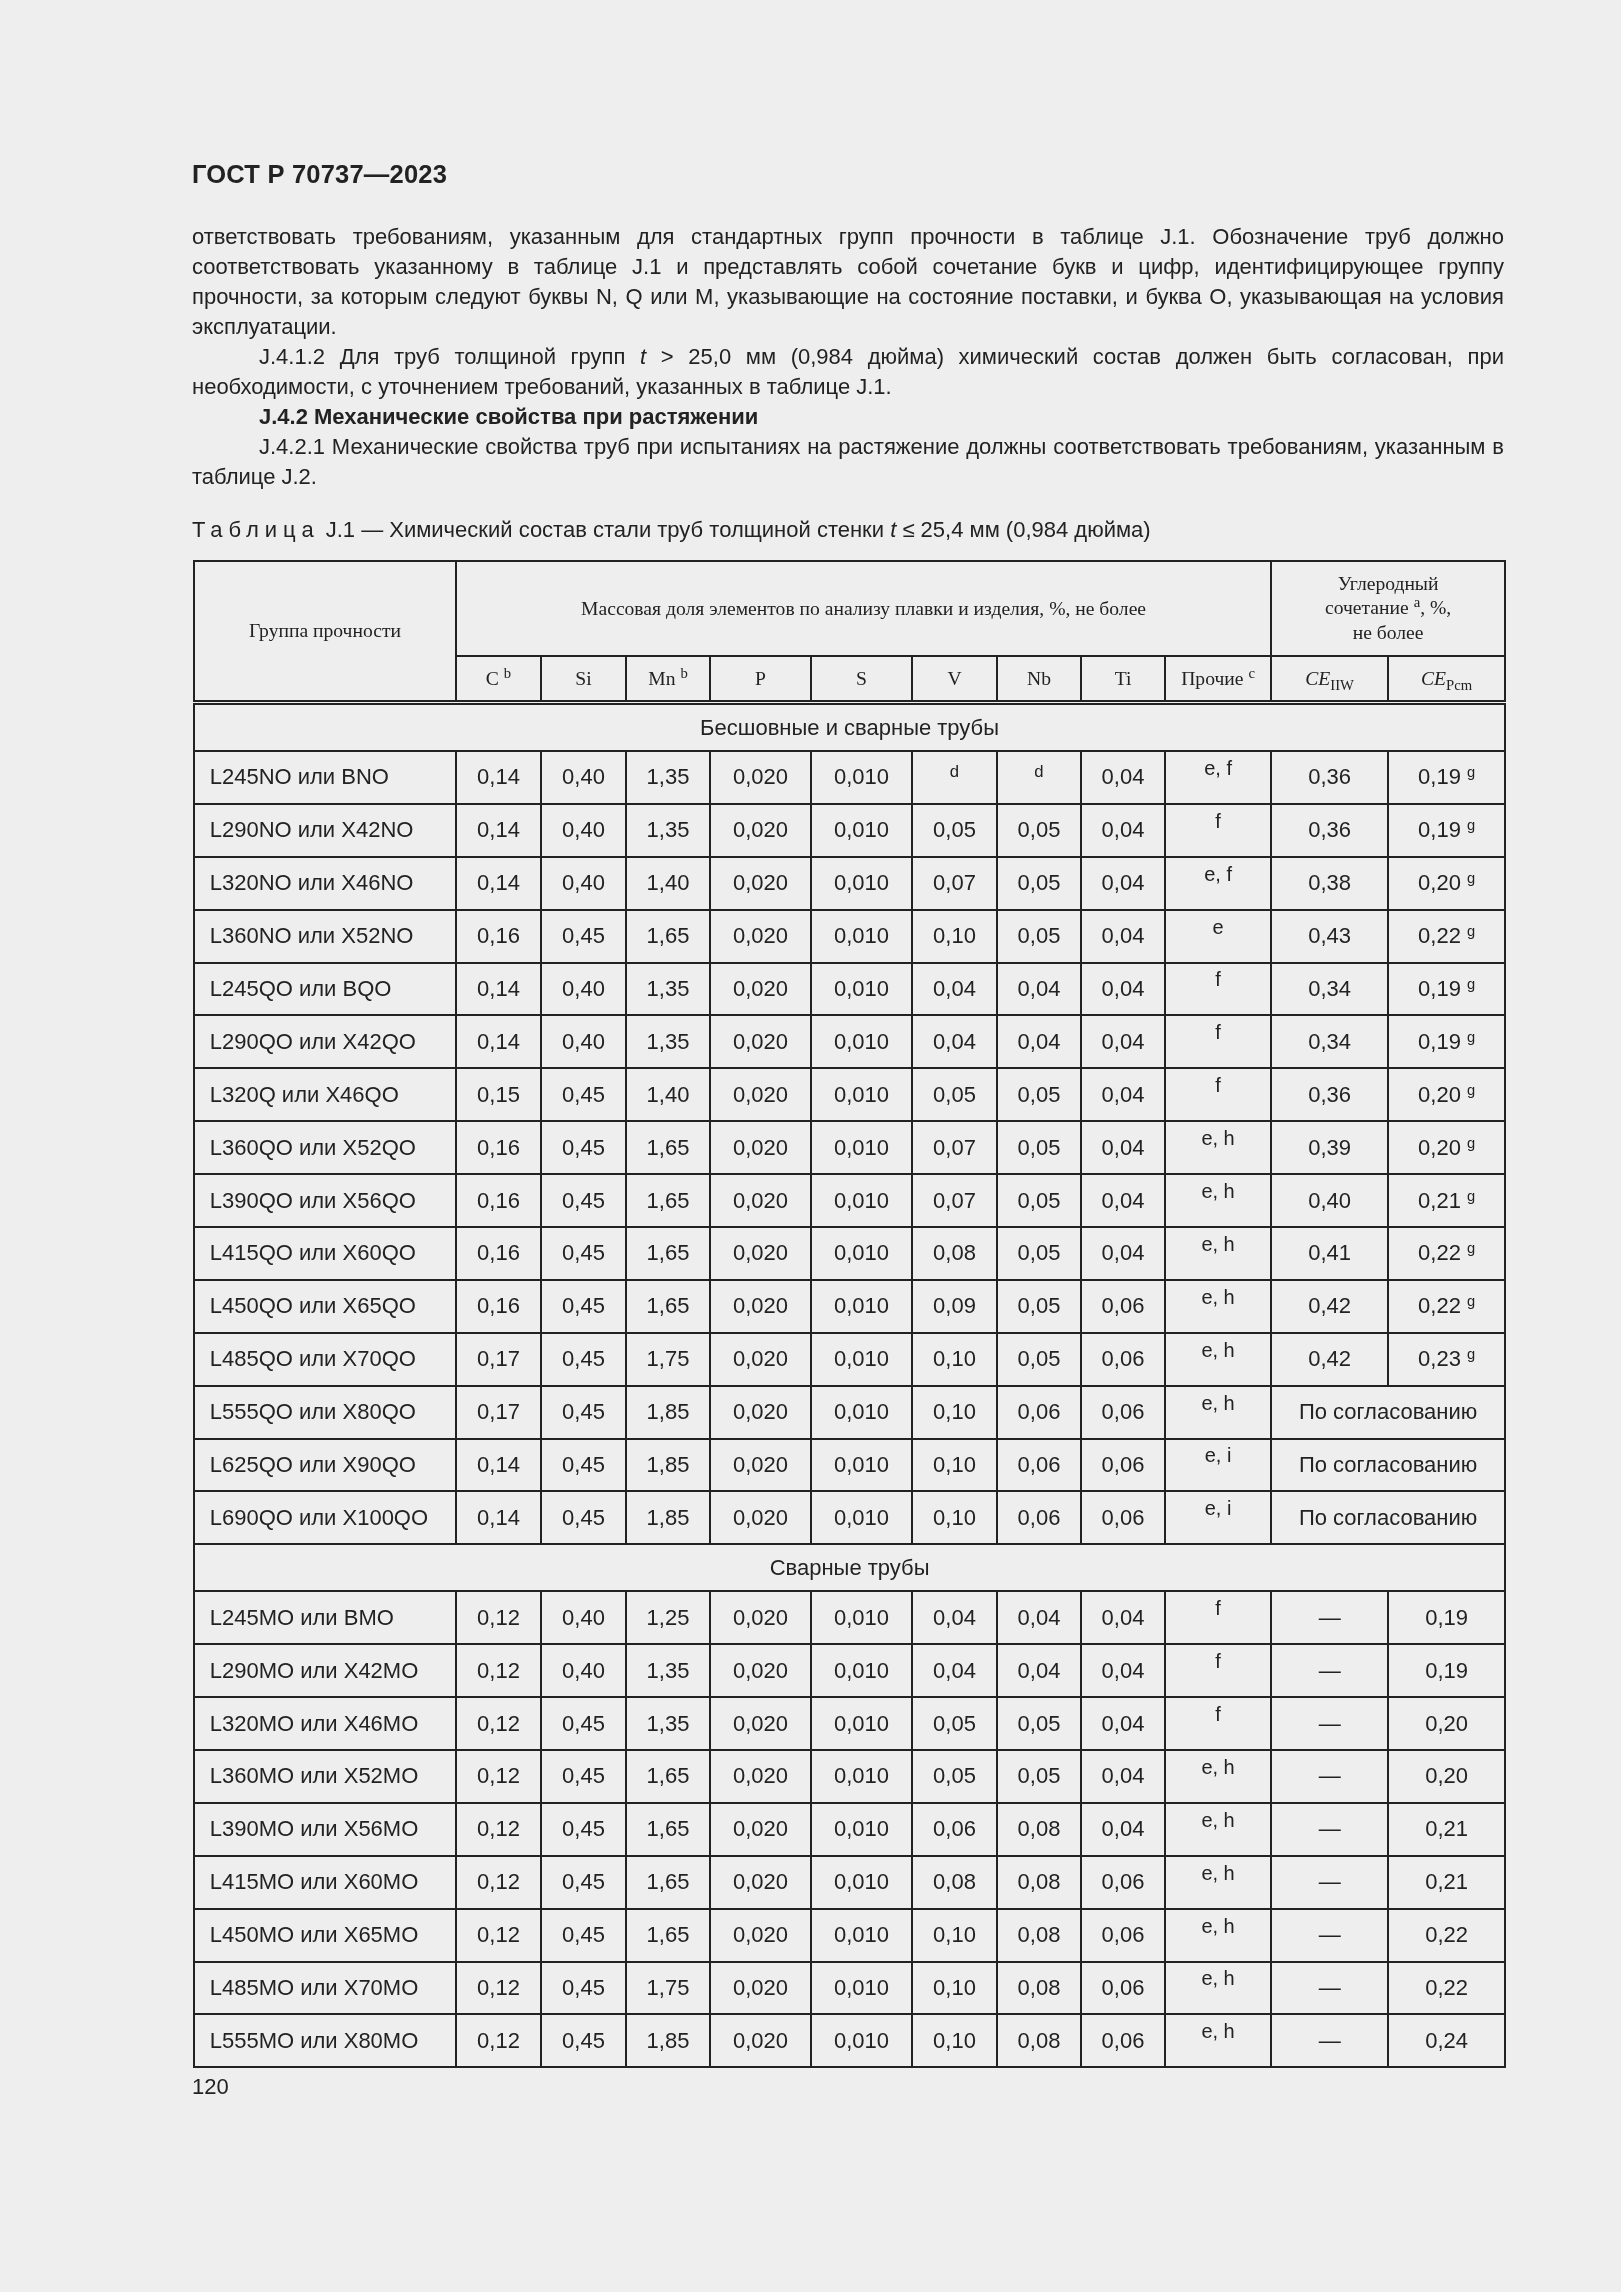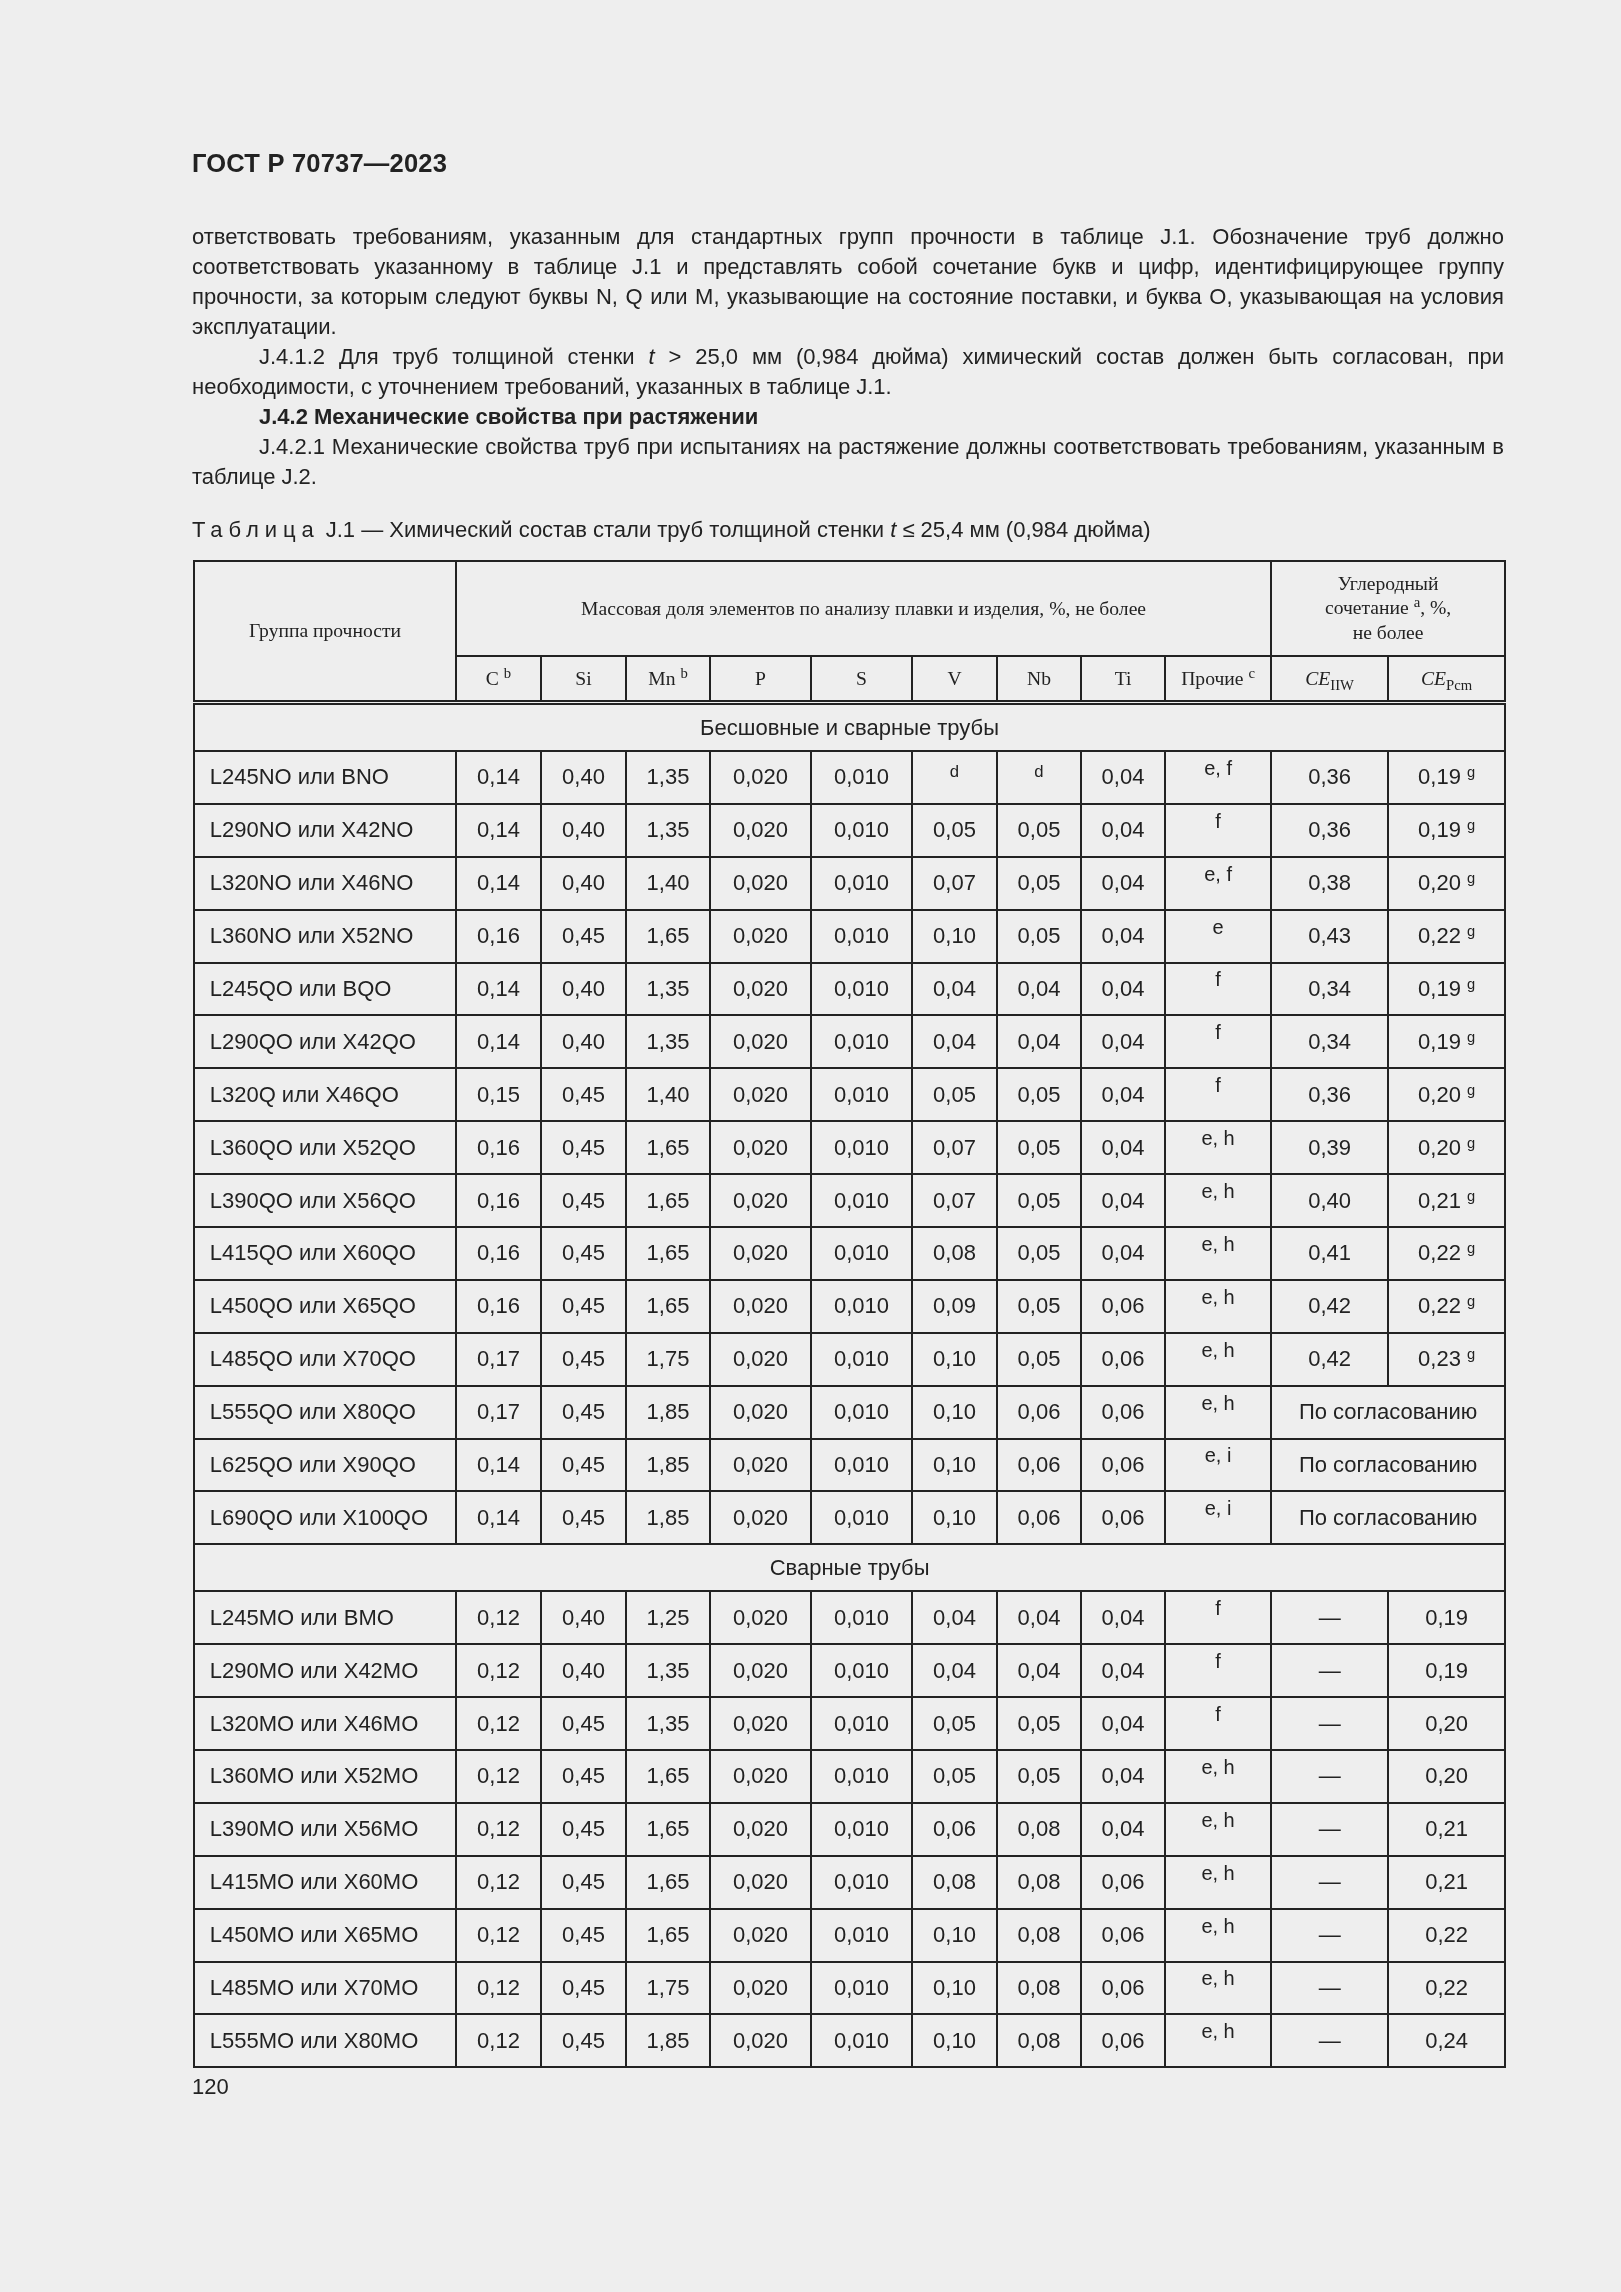--- a/index.html
+++ b/index.html
@@ -5,21 +5,21 @@
   html, body { margin: 0; padding: 0; }
   body {
     width: 1621px; height: 2293px;
     background: #eeeeee;
     color: #222222;
     font-family: "Liberation Sans", sans-serif;
     position: relative;
     overflow: hidden;
   }
   .header-title {
-    position: absolute; left: 192px; top: 149px;
+    position: absolute; left: 192px; top: 160px;
     font-size: 25.5px; font-weight: bold; letter-spacing: 0.2px;
   }
   .body-text {
     position: absolute; left: 192px; top: 222px; width: 1312px;
     font-size: 22px; line-height: 30px;
   }
   .body-text p { margin: 0; text-align: justify; }
   .body-text p.indent { text-indent: 67px; }
   .body-text p.bold { font-weight: bold; }
   .body-text .last { text-align-last: left; }
@@ -63,21 +63,21 @@
     text-align: right;
   }
 </style>
 </head>
 <body>
 
 <div class="header-title">ГОСТ Р 70737—2023</div>
 
 <div class="body-text">
   <p class="last">ответствовать требованиям, указанным для стандартных групп прочности в таблице J.1. Обозначение труб должно соответствовать указанному в таблице J.1 и представлять собой сочетание букв и цифр, идентифицирующее группу прочности, за которым следуют буквы N, Q или M, указывающие на состояние поставки, и буква O, указывающая на условия эксплуатации.</p>
-  <p class="indent last"><span>J.4.1.2 Для труб толщиной стенки </span><span class="it">t</span><span> &gt; 25,0 мм (0,984 дюйма) химический состав должен быть согласован, при необходимости, с уточнением требований, указанных в таблице J.1.</span></p>
+  <p class="indent last"><span>J.4.1.2 Для труб толщиной групп </span><span class="it">t</span><span> &gt; 25,0 мм (0,984 дюйма) химический состав должен быть согласован, при необходимости, с уточнением требований, указанных в таблице J.1.</span></p>
   <p class="indent bold">J.4.2 Механические свойства при растяжении</p>
   <p class="indent last">J.4.2.1 Механические свойства труб при испытаниях на растяжение должны соответствовать требованиям, указанным в таблице J.2.</p>
 </div>
 
 <div class="caption"><span class="spaced">Таблица</span><span> J.1 — Химический состав стали труб толщиной стенки </span><span class="it">t</span><span> ≤ 25,4 мм (0,984 дюйма)</span></div>
 
 <table class="chem">
   <colgroup>
     <col style="width:262px">
       <col style="width:85px">

